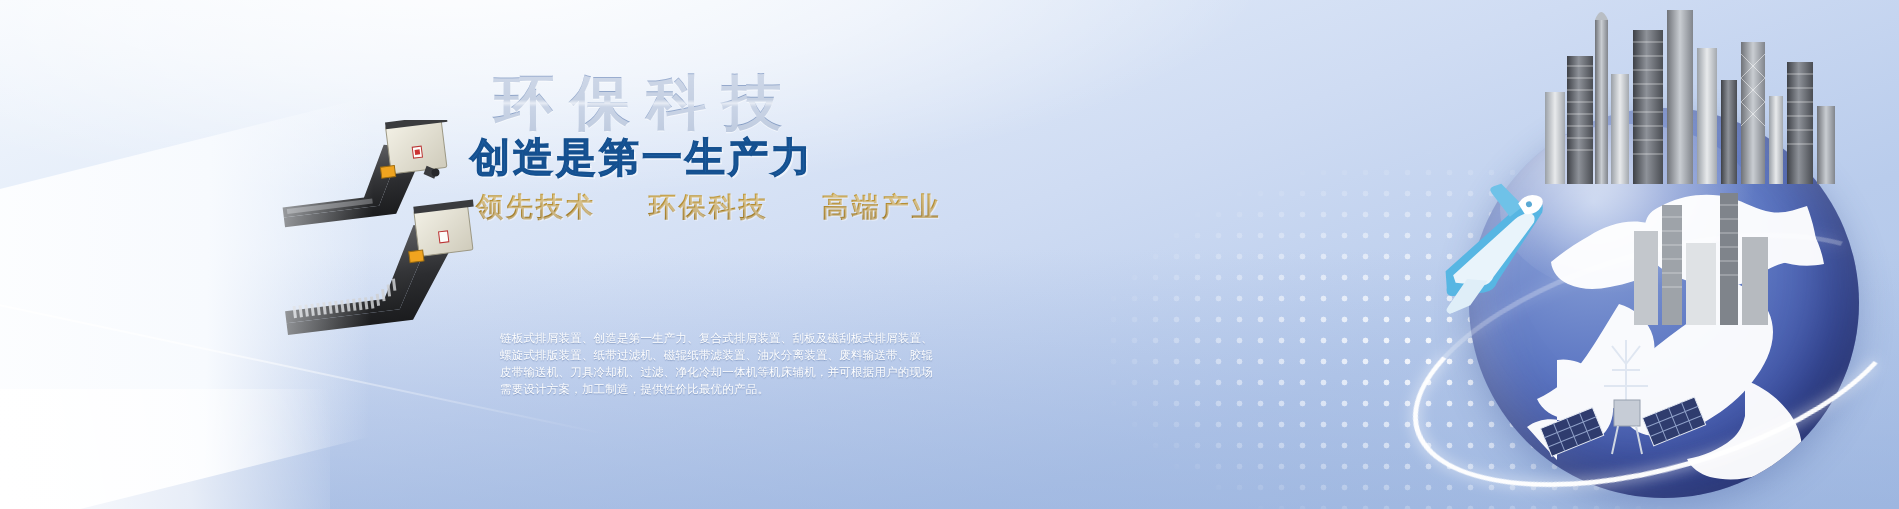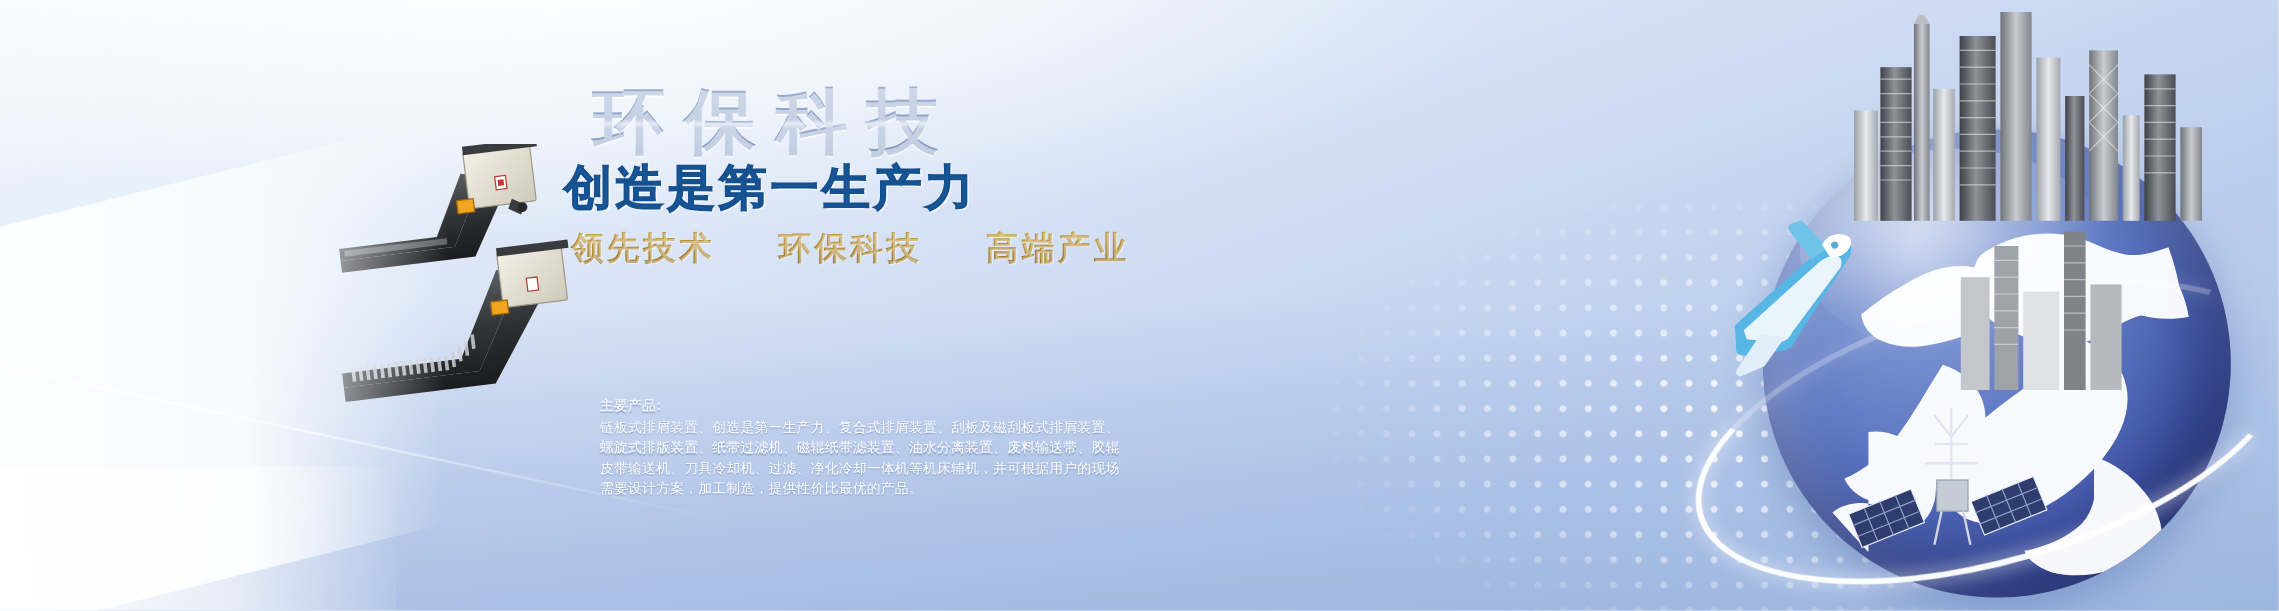--- a/index.html
+++ b/index.html
@@ -301,17 +301,16 @@
     <div class="subline">
       <span>领先技术</span>
       <span class="gap"></span>
       <span>环保科技</span>
       <span class="gap"></span>
       <span>高端产业</span>
     </div>
   </div>
 
   <div class="products">
-    <span class="ttl">主要产品:</span>
     <span class="body">链板式排屑装置、创造是第一生产力、复合式排屑装置、刮板及磁刮板式排屑装置、螺旋式排版装置、纸带过滤机、磁辊纸带滤装置、油水分离装置、废料输送带、胶辊皮带输送机、刀具冷却机、过滤、净化冷却一体机等机床辅机，并可根据用户的现场需要设计方案，加工制造，提供性价比最优的产品。</span>
   </div>
 
 </div>
 
 </body></html>

